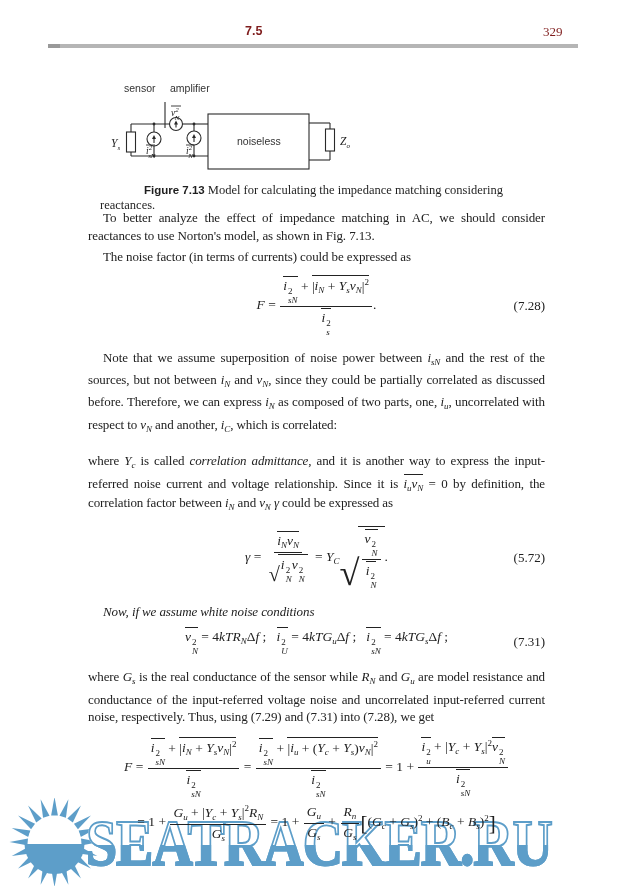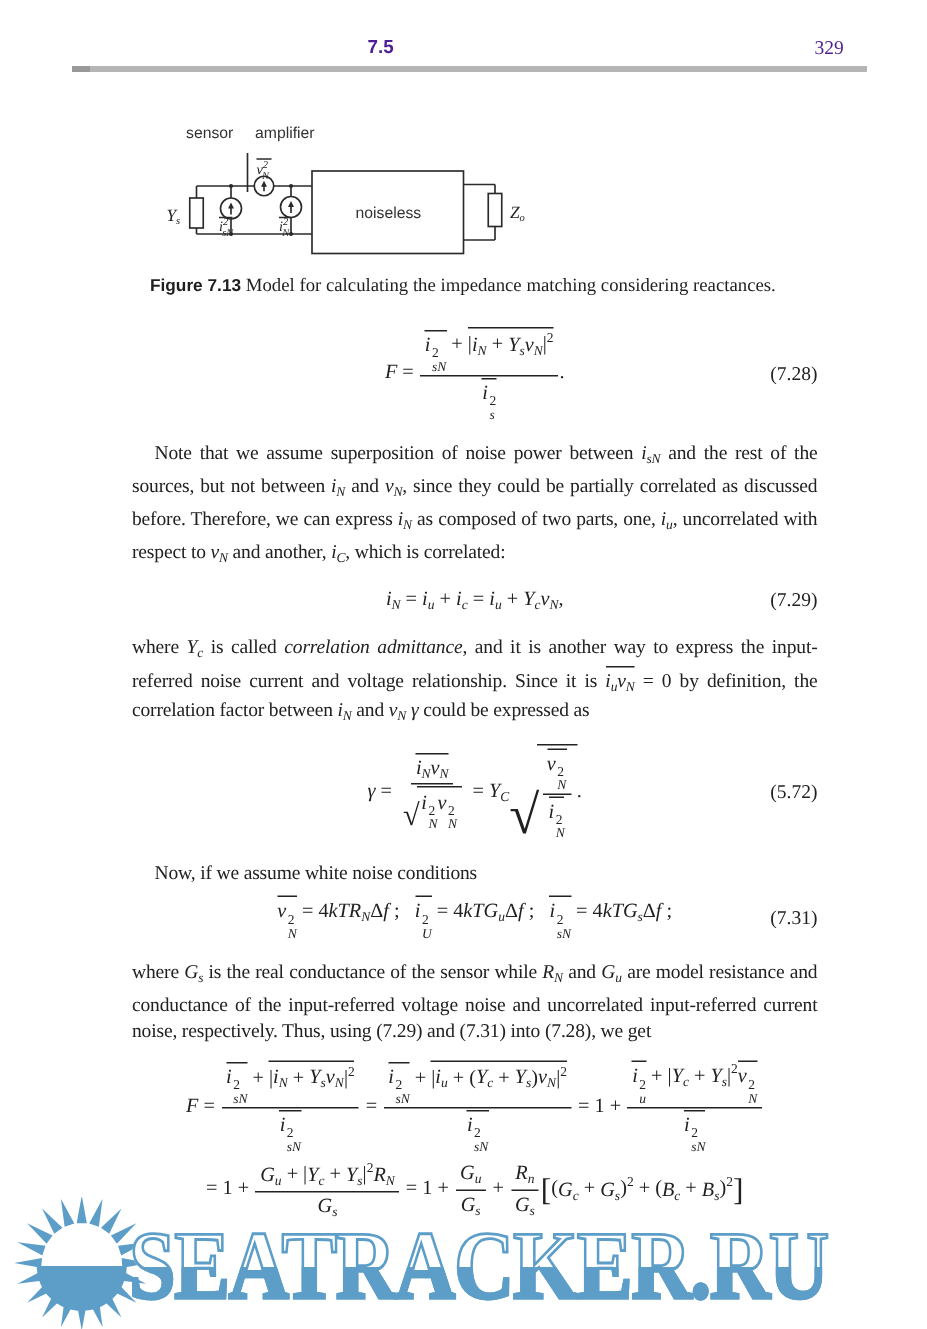--- a/index.html
+++ b/index.html
@@ -1,39 +1,39 @@
 <!DOCTYPE html>
 <html><head>
 <meta charset="utf-8">
 <style>
   html,body { margin:0; padding:0; }
   body { width:618px; height:886px; background:#ffffff; position:relative; overflow:hidden;
          font-family:"Liberation Serif", serif; color:#212121; }
 
   
   .hdr { position:absolute; top:24px; left:0; width:618px; height:16px;
-         font-family:"Liberation Sans", sans-serif; font-weight:bold; font-size:12.5px; color:#4c1d95; }
+         font-family:"Liberation Sans", sans-serif; font-weight:bold; font-size:12.5px; color:#7f1d1d; }
   .hdr .sec   { position:absolute; left:245px; top:0; }
   .hdr .title { position:absolute; left:272px; top:0; letter-spacing:-0.2px; }
   .hdr .pg    { position:absolute; left:543px; top:0; font-weight:normal; font-family:"Liberation Serif", serif; font-size:13px; }
   .rule { position:absolute; top:44px; left:48px; width:530px; height:4px; background:#b5b5b5; }
   .rule::before { content:""; position:absolute; left:0; top:0; width:12px; height:4px; background:#999; }
 
   
   .figwrap { position:absolute; left:110px; top:79px; width:268px; height:104px;text-align:center; }
   .figwrap svg { display:block; }
   .cir { stroke:#2a2a2a; stroke-width:1.1; fill:none; }
   .fillw { fill:#ffffff; }
   .sansl { font-family:"Liberation Sans", sans-serif; font-size:10.5px; fill:#333; }
   .math  { font-family:"Liberation Serif", serif; font-style:italic; fill:#222; }
   .lg { font-size:11.5px; } .sm { font-size:9.5px; }
   .scr { font-size:7px; }
 
   .caption { position:absolute; left:100px; top:183px; width:450px; font-size:12.5px; color:#1f1f1f; }
-  .caption .cap-label { font-family:"Liberation Sans", sans-serif; font-weight:bold; font-size:11.5px; }
+  .caption .cap-label { font-family:"Liberation Sans", sans-serif; font-weight:bold; font-size:11.5px;margin-left:44px; }
 
   
   .flow { position:absolute; left:88px; top:209px; width:457px; z-index:2; }
   .para { font-size:13px; line-height:17.5px; text-align:justify; letter-spacing:-0.1px; margin:0; }
   .para.ind { text-indent:15px; }
   .para i, .eq i { font-family:"Liberation Serif", serif; }
 
   
   .eq { position:relative; text-align:center; font-size:13.5px; color:#212121; white-space:nowrap; }
   .eq-num { position:absolute; right:0; top:50%; transform:translateY(-50%); font-style:normal; font-size:13px; }
@@ -53,21 +53,21 @@
   .eqline2 { margin-top:4px; }
   .eqwhere { text-align:left; padding-left:18px; margin-top:2px; }
 
   
   #p2 { margin-top:4px; }
   #eq728 { margin-top:9px; }
   #p3 { margin-top:12px; }
   #eq729 { margin-top:10px; }
   #p4 { margin-top:14px; }
   #eq730 { margin-top:10px; }
-  #p5 { margin-top:13px; }
+  #p5 { margin-top:13px;font-style:italic; }
   #eq731 { margin-top:7px; }
   #p6 { margin-top:12px; }
   #eq732l1 { margin-top:11px; }
 
   
   .wm { position:absolute; left:0; top:797px; width:544px; height:89px; z-index:1; }
   .wm-sun { position:absolute; left:2px; top:1px; }
   .wm-text { position:absolute; left:86px; top:14px; display:inline-block;
              font-family:"Liberation Serif", serif; font-weight:bold; font-size:60px; line-height:60px;
              letter-spacing:-1px; transform:scaleX(0.93) scaleY(1.08); transform-origin:left top;
@@ -142,41 +142,39 @@
     <text x="230" y="66" class="math lg"><tspan>Z</tspan><tspan class="scr" dy="2.5">o</tspan></text>
   </svg>
 </div>
 
 <div class="caption">
   <span class="cap-label">Figure 7.13</span>
   <span>Model for calculating the impedance matching considering reactances.</span>
 </div>
 
 <div class="flow">
+  <p id="p1" class="para ind">To better analyze the effect of impedance matching in AC, we should consider reactances to use Norton's model, as shown in Fig. 7.13.</p>
+  <p id="p2" class="para ind">The noise factor (in terms of currents) could be expressed as</p>
 
   <div id="eq728" class="eq">
     <span class="eq-body"><i>F</i> = <span class="frac">
           <span class="num"><span class="ol"><i>i</i><span class="ss">
                 <span>2</span>
                 <span><i>sN</i></span>
               </span></span> + <span class="ol">|<i>i<sub>N</sub></i> + <i>Y<sub>s</sub></i><i>v<sub>N</sub></i>|<sup>2</sup></span></span>
           <span class="den"><span class="ol"><i>i</i><span class="ss">
                 <span>2</span>
                 <span><i>s</i></span>
               </span></span></span>
         </span>.</span>
     <span class="eq-num">(7.28)</span>
   </div>
 
   <p id="p3" class="para ind">Note that we assume superposition of noise power between <i>i<sub>sN</sub></i> and the rest of the sources, but not between <i>i<sub>N</sub></i> and <i>v<sub>N</sub></i>, since they could be partially correlated as discussed before. Therefore, we can express <i>i<sub>N</sub></i> as composed of two parts, one, <i>i<sub>u</sub></i>, uncorrelated with respect to <i>v<sub>N</sub></i> and another, <i>i<sub>C</sub></i>, which is correlated:</p>
 
-  <div id="eq729" class="eq">
-    <span class="eq-body"><i>i<sub>N</sub></i> = <i>i<sub>u</sub></i> + <i>i<sub>c</sub></i> = <i>i<sub>u</sub></i> + <i>Y<sub>c</sub></i><i>v<sub>N</sub></i>,</span>
-    <span class="eq-num">(7.29)</span>
-  </div>
 
   <p id="p4" class="para">where <i>Y<sub>c</sub></i> is called <i>correlation admittance</i>, and it is another way to express the input-referred noise current and voltage relationship. Since it is <span class="ol"><i>i<sub>u</sub></i><i>v<sub>N</sub></i></span> = 0 by definition, the correlation factor between <i>i<sub>N</sub></i> and <i>v<sub>N</sub></i> <i>γ</i> could be expressed as</p>
 
   <div id="eq730" class="eq">
     <span class="eq-body"><i>γ</i> = <span class="frac">
           <span class="num"><span class="ol"><i>i<sub>N</sub></i><i>v<sub>N</sub></i></span></span>
           <span class="den"><span class="sqrt">
               <span class="sign">√</span>
               <span class="rad"><i>i</i><span class="ss">
                   <span>2</span>

